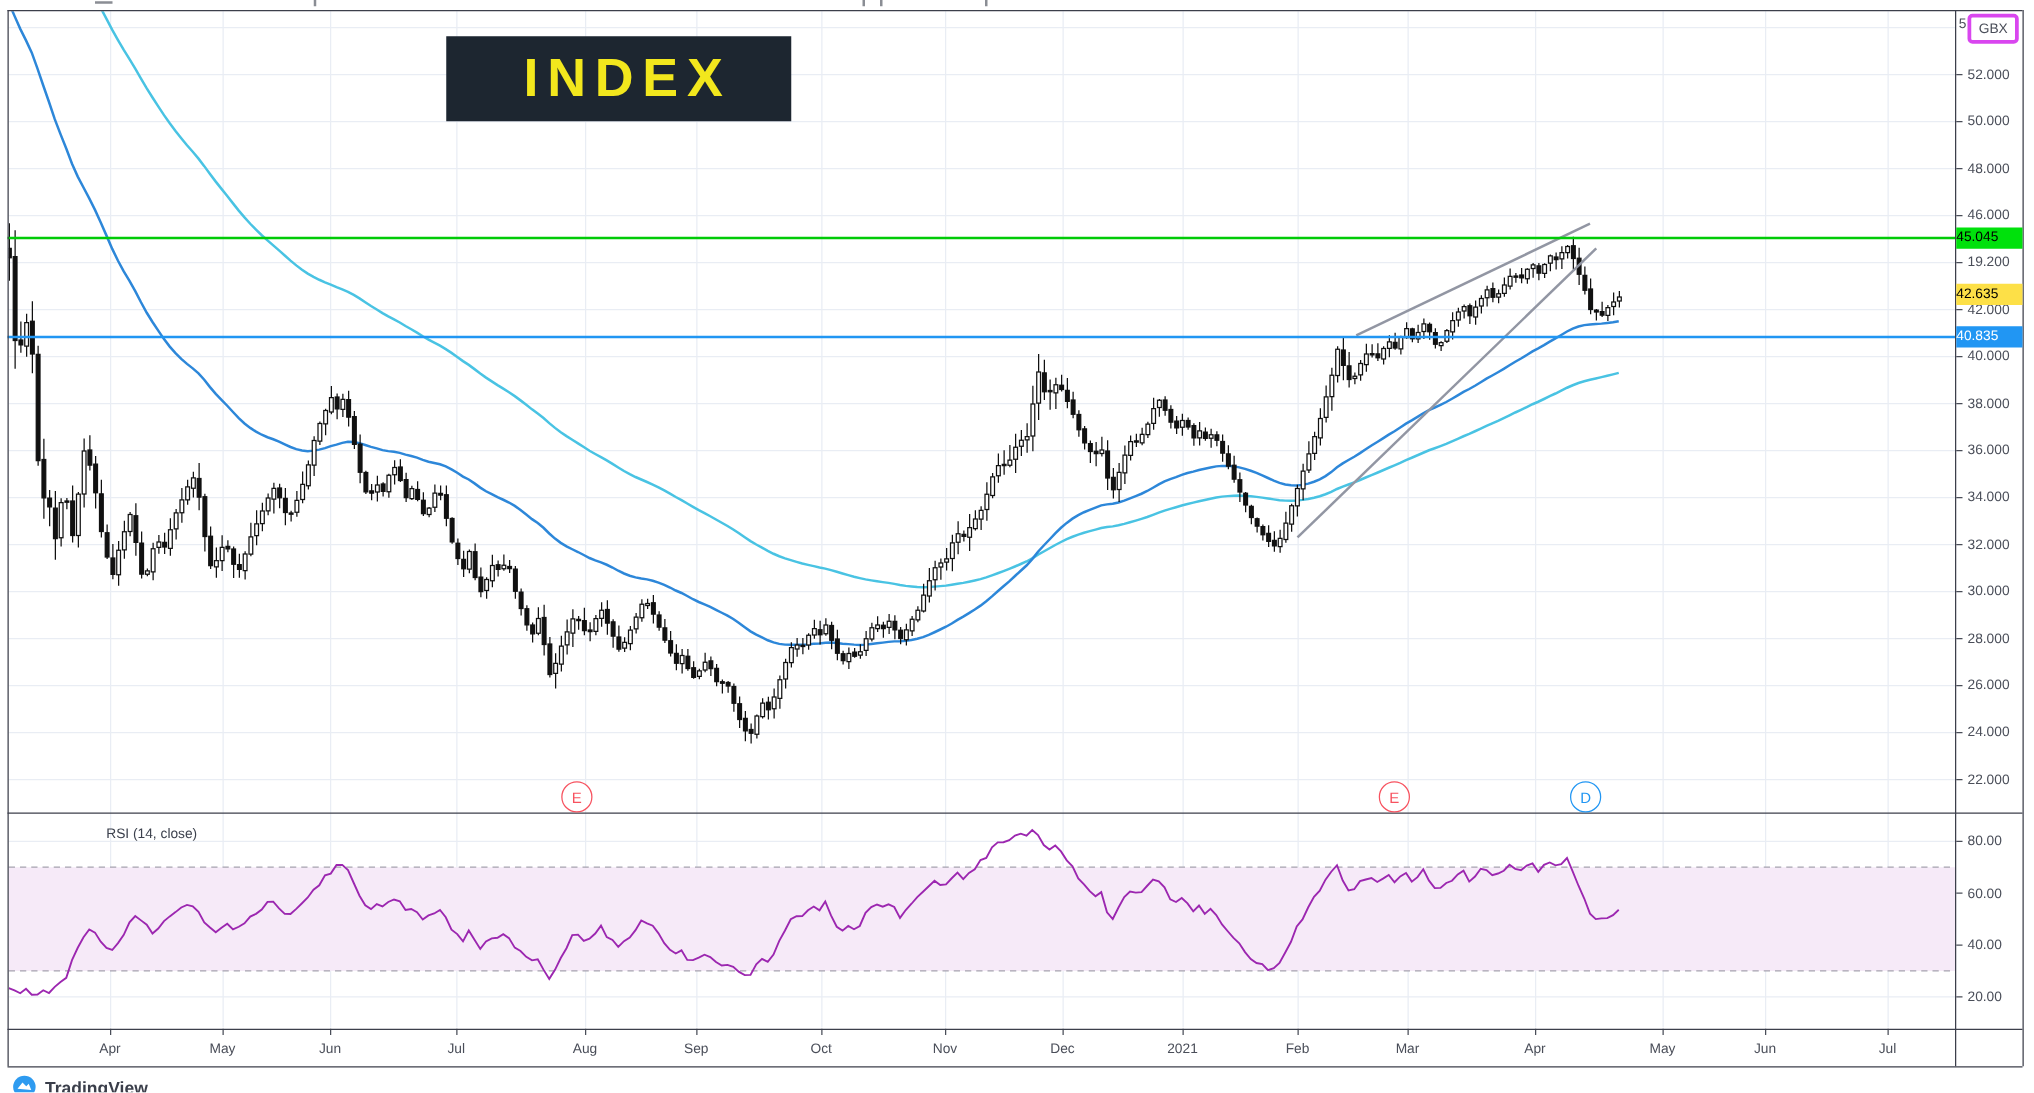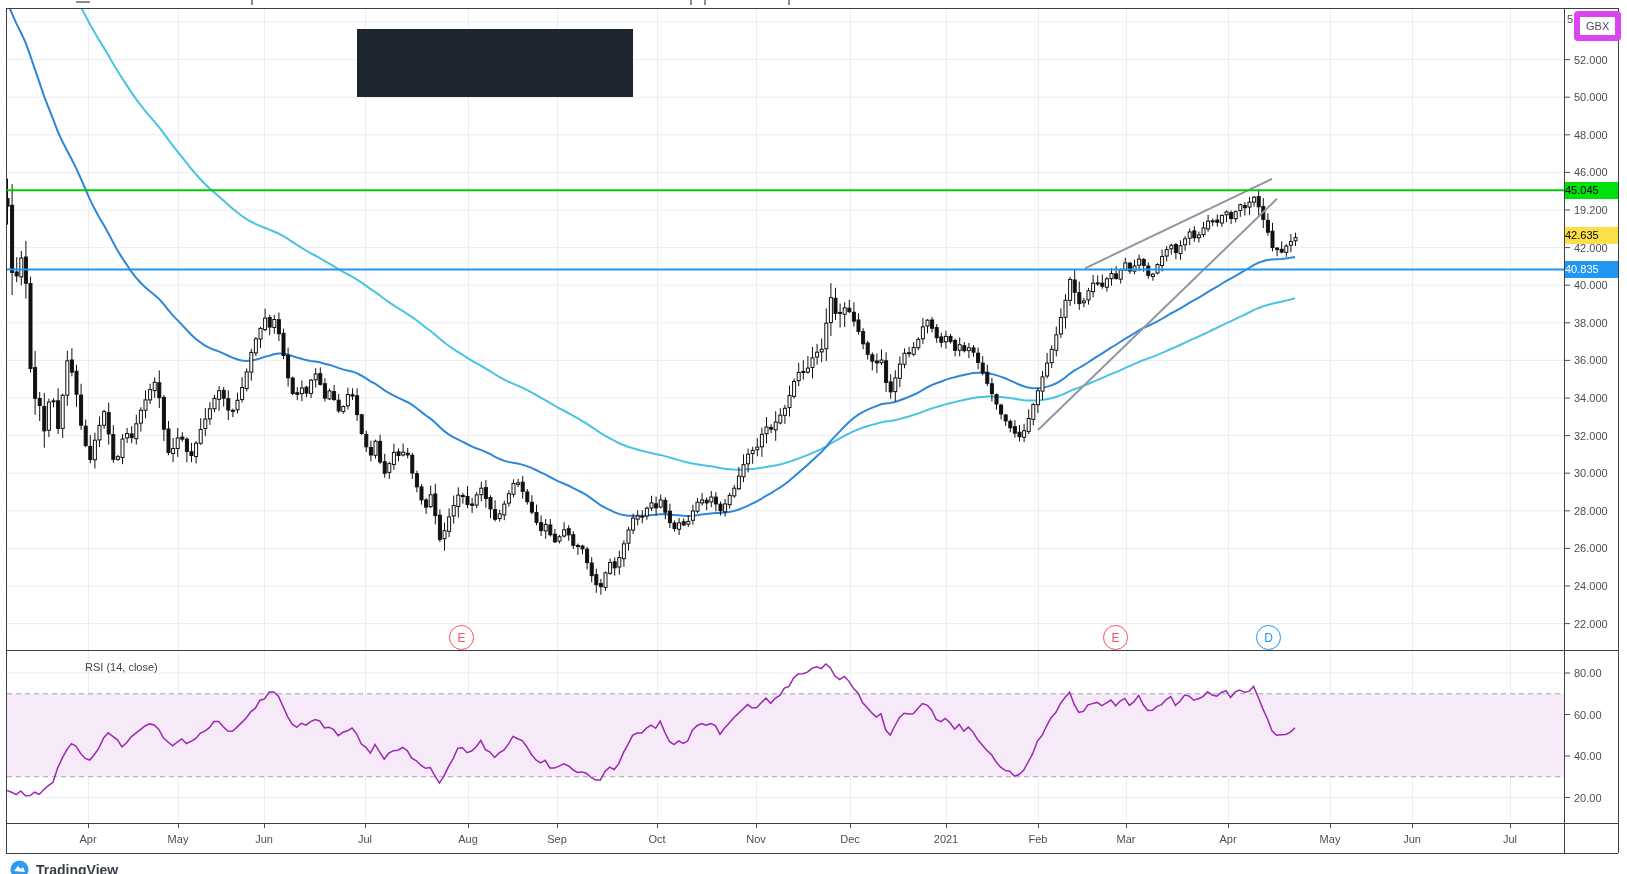--- a/index.html
+++ b/index.html
@@ -16,21 +16,21 @@
   .watermark .wm2{color:#f2e71d;font-size:43px;font-weight:bold;letter-spacing:7px;margin-left:14px;}
   .rsi-legend{position:absolute;left:45px;top:661px;font-size:11px;color:#3c414d;z-index:5;white-space:nowrap;margin-left:40px;}
   .axis-label{position:absolute;left:1574px;font-size:11px;color:#4a4e59;line-height:14px;z-index:3;}
   .month-label{position:absolute;top:833px;font-size:11px;color:#4a4e59;transform:translateX(-50%);z-index:3;white-space:nowrap;}
   .price-tag{position:absolute;left:1565px;width:53px;height:17px;line-height:17px;text-align:left;
              font-size:11px;z-index:6;}
   .tag-res{background:#00e10c;color:#000;}
   .tag-last{background:#fde047;color:#000;}
   .tag-sup{background:#2196f3;color:#fff;}
   .gbx-badge{position:absolute;left:1574px;top:11px;height:18px;line-height:18px;padding:0 6px;
-             background:#fff;border:6px solid #d946ef;border-radius:4px;font-size:11px;color:#4a4e59;z-index:6;}
+             background:#fff;border:3px solid #d946ef;border-radius:4px;font-size:11px;color:#4a4e59;z-index:6;}
   .gbx-clip{position:absolute;left:1567px;top:13px;font-size:11px;color:#4a4e59;z-index:5;}
   .badge{position:absolute;width:23px;height:23px;border-radius:50%;background:#fff;border:1.5px solid;
          display:flex;align-items:center;justify-content:center;font-size:12px;z-index:5;}
   .attribution{position:absolute;left:10px;top:860px;display:flex;align-items:center;z-index:5;}
   .attribution .tv-text{font-size:14px;font-weight:bold;color:#3a3e4a;margin-left:7px;}
 </style>
 </head>
 <body>
 
 <div class="page">
@@ -722,20 +722,21 @@
         <line x1="6" y1="823.5" x2="1618" y2="823.5"></line>
         <line x1="6" y1="853.5" x2="1618" y2="853.5"></line>
         <line x1="6.5" y1="8" x2="6.5" y2="853"></line>
         <line x1="1564.5" y1="8" x2="1564.5" y2="853"></line>
         <line x1="1618.5" y1="8" x2="1618.5" y2="853"></line>
       </g>
     </svg>
 
 
   <div class="watermark">
+    <span class="wm2">INDEX</span>
   </div>
 
   <div class="rsi-legend">RSI (14, close)</div>
 
   <div class="gbx-clip">5</div>
   <div class="gbx-badge">GBX</div>
 
   <div class="price-tag tag-res" id="tag-res" style="top: 181.854px;">45.045</div>
   <div class="price-tag tag-last" id="tag-last" style="top: 227.162px;">42.635</div>
   <div class="price-tag tag-sup" id="tag-sup" style="top: 261.002px;">40.835</div>

